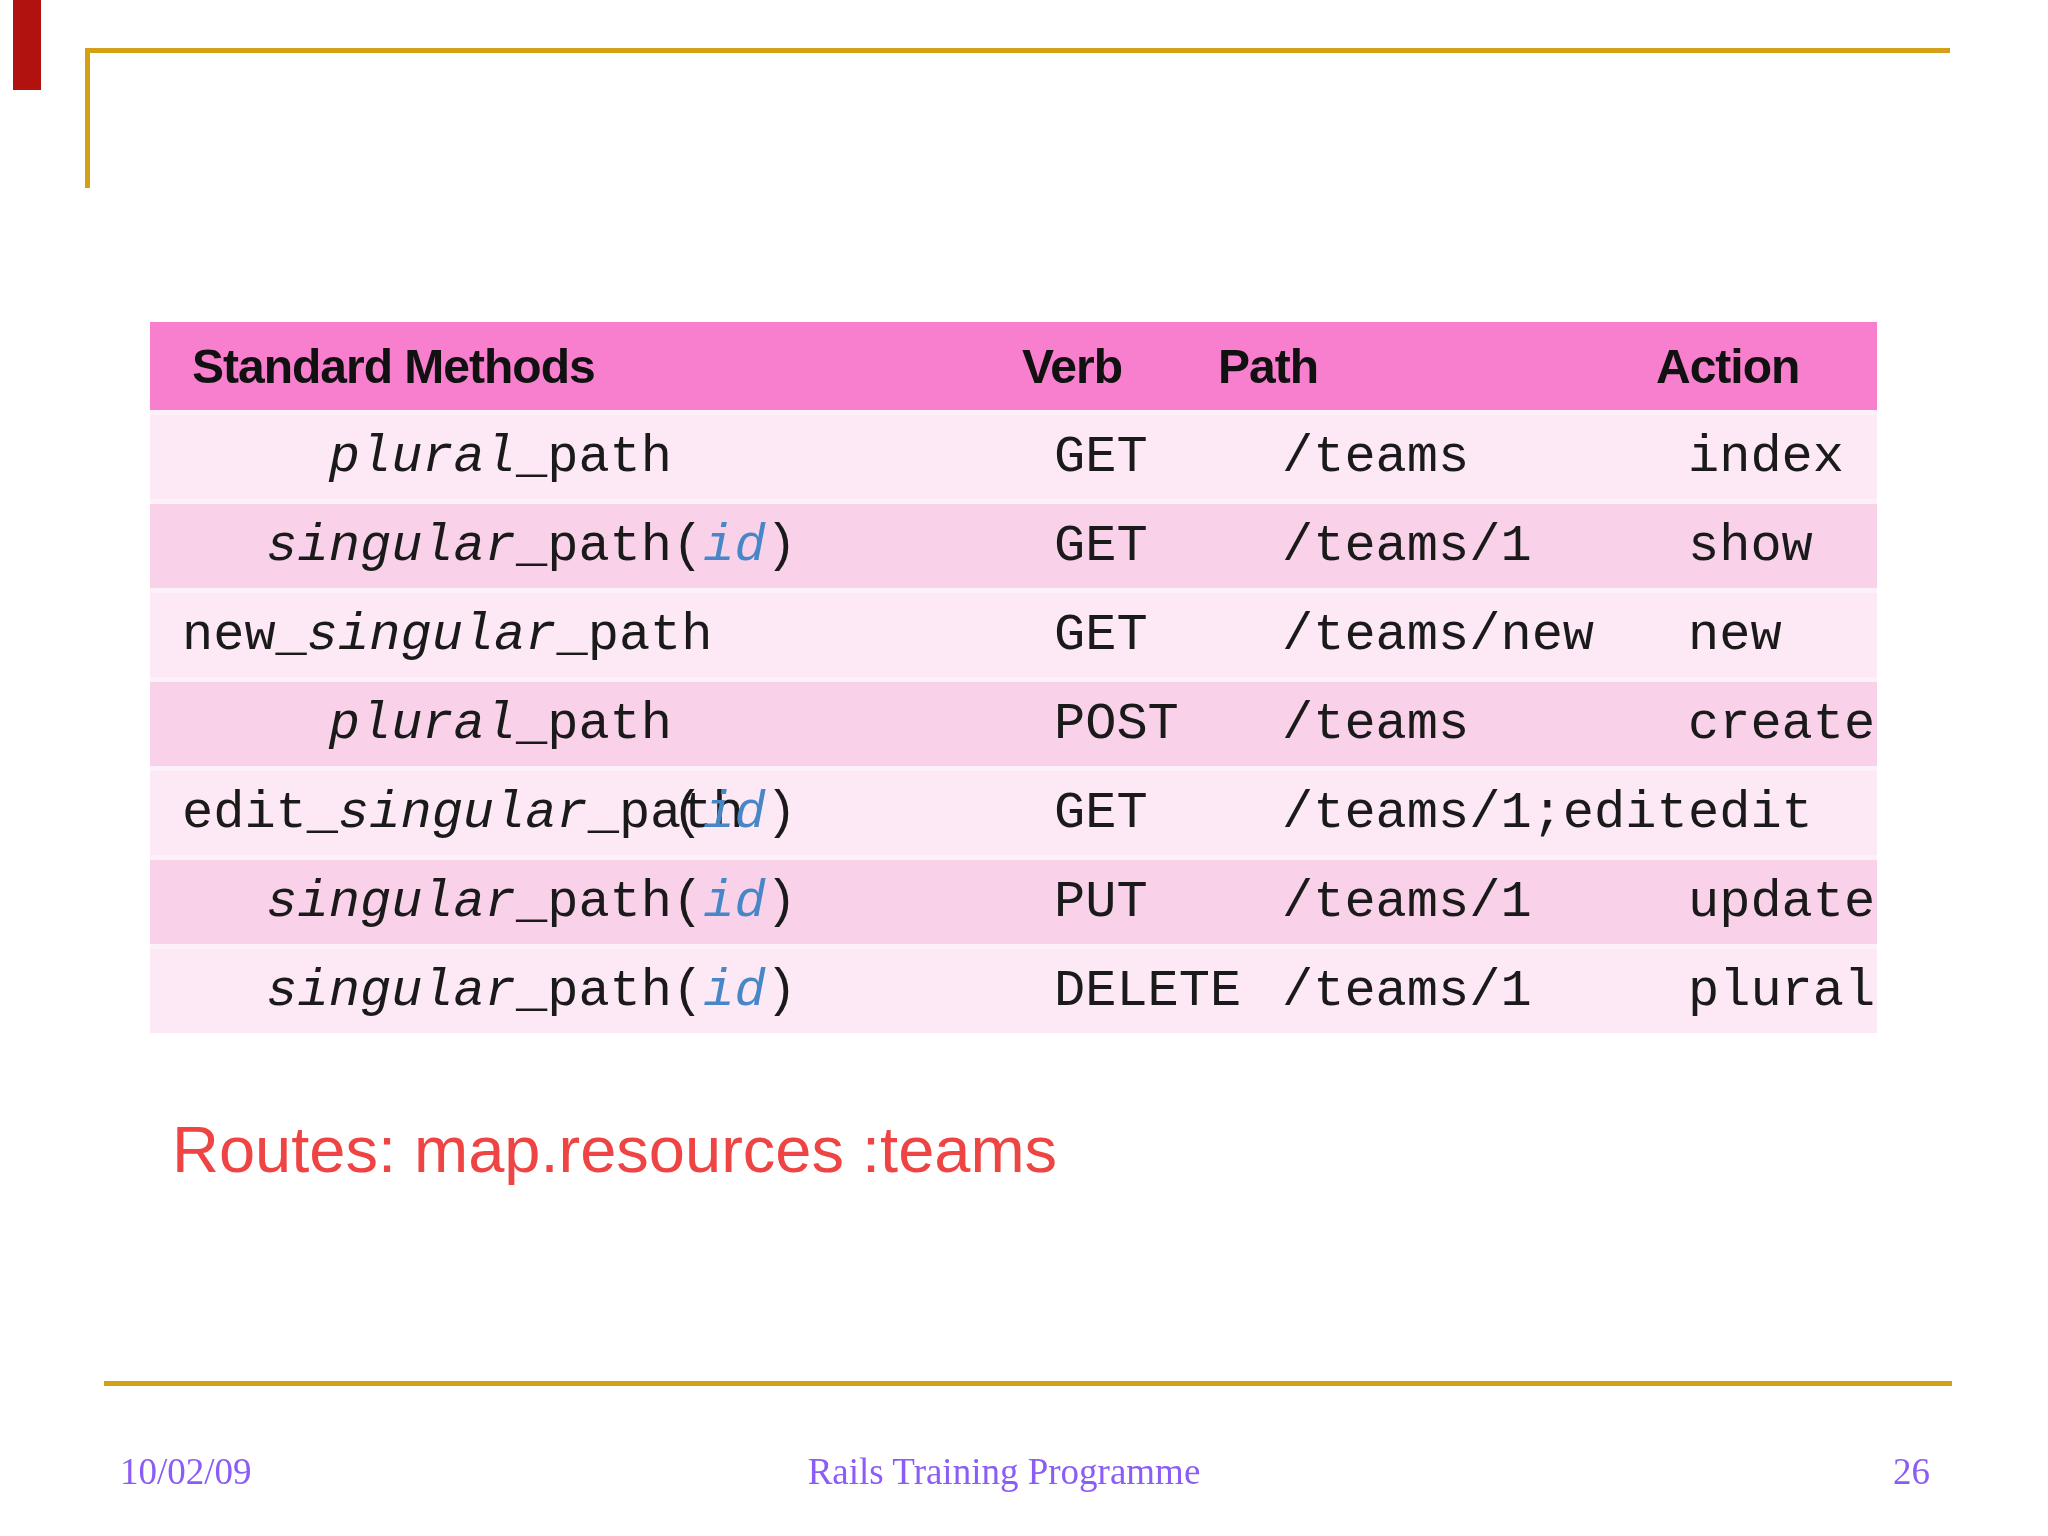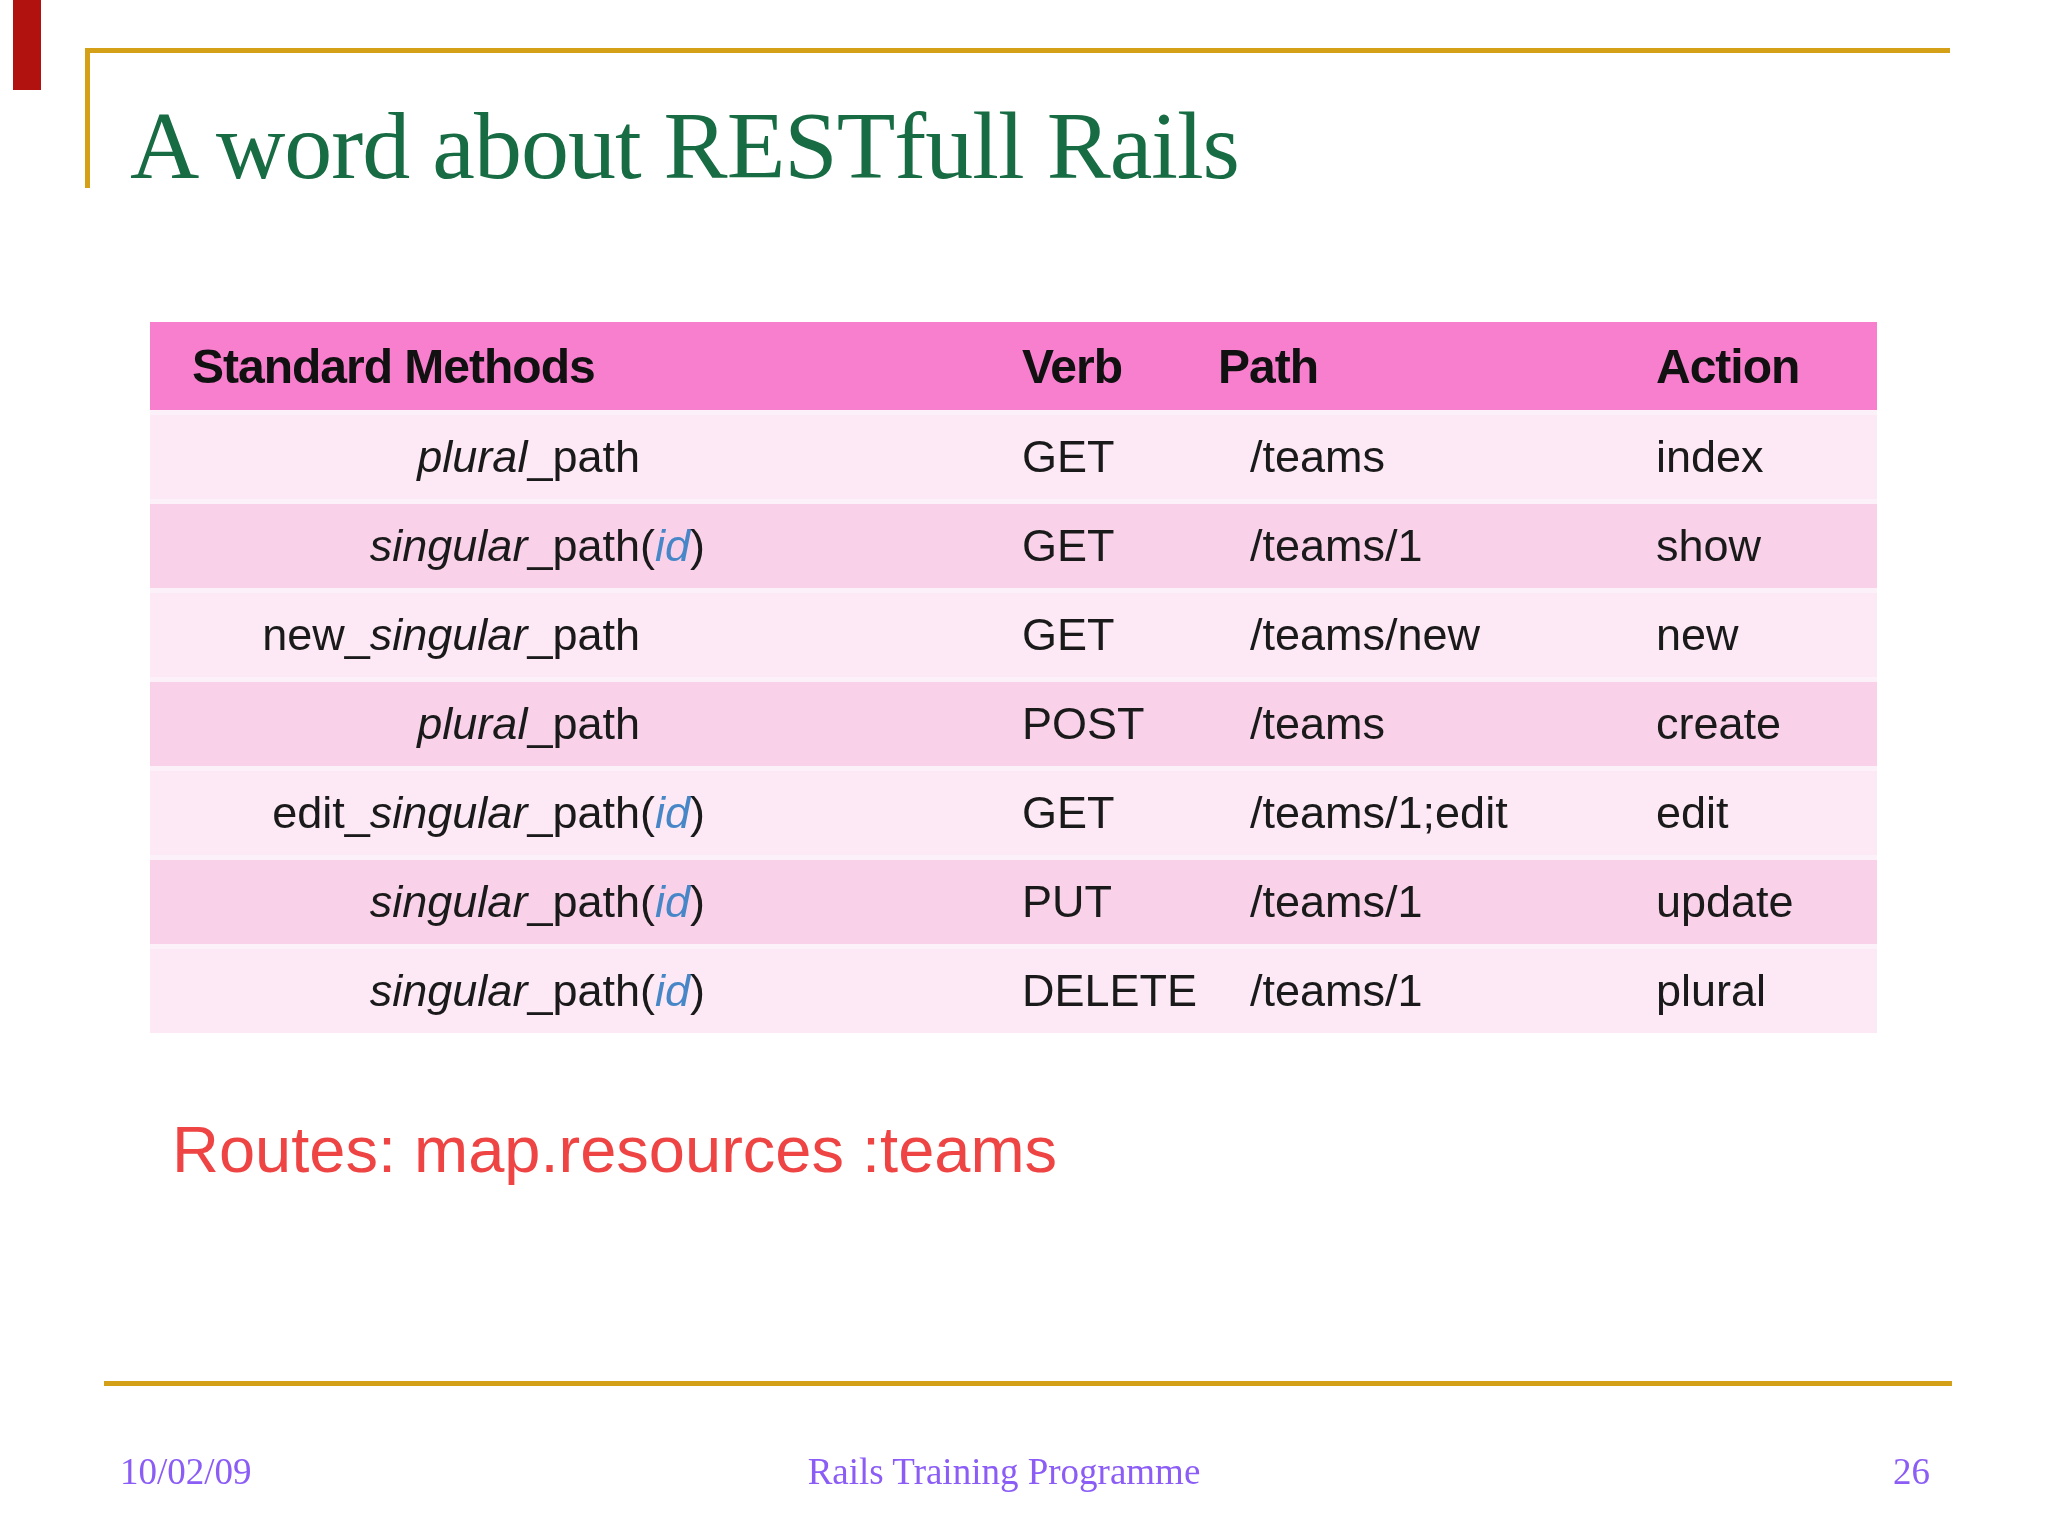--- a/index.html
+++ b/index.html
@@ -59,24 +59,25 @@
     font-size: 48px;
     letter-spacing: -1px;
     color: #111111;
   }
   .hcell { white-space: nowrap; }
   .hcell.methods { padding-left: 42px; }
   .hcell.path { margin-left: -32px; }
   .trow {
     height: 84px;
     margin-bottom: 5px;
-    font-family: Liberation Sans, sans-serif;
-    font-size: 45px;
+    font-family: Liberation Mono, monospace;
+    font-size: 52px;
     color: var(--text-dark);
     white-space: nowrap;
+    padding-left: 32px;
   }
   .trow:last-child { margin-bottom: 0; }
   .trow.light { background: var(--row-light); }
   .trow.dark  { background: var(--row-dark); }
   .m-base {
     display: inline-block;
     width: 490px;
     text-align: right;
   }
   .seg-italic { font-style: italic; }
@@ -108,21 +109,20 @@
   .footer-page { right: 118px; }
 </style>
 </head>
 <body>
 
 <div id="slide">
   <div class="accent-bar"></div>
   <div class="rule-top-h"></div>
   <div class="rule-top-v"></div>
 
-  <div class="page-title">A word about RESTfull Rails</div>
 
   <div class="rest-table">
     <div class="thead" id="table-header">
         <div class="hcell methods">Standard Methods</div>
         <div class="hcell verb">Verb</div>
         <div class="hcell path">Path</div>
         <div class="hcell action">Action</div>
       </div>
     <div id="table-body">
         <div class="trow light">

